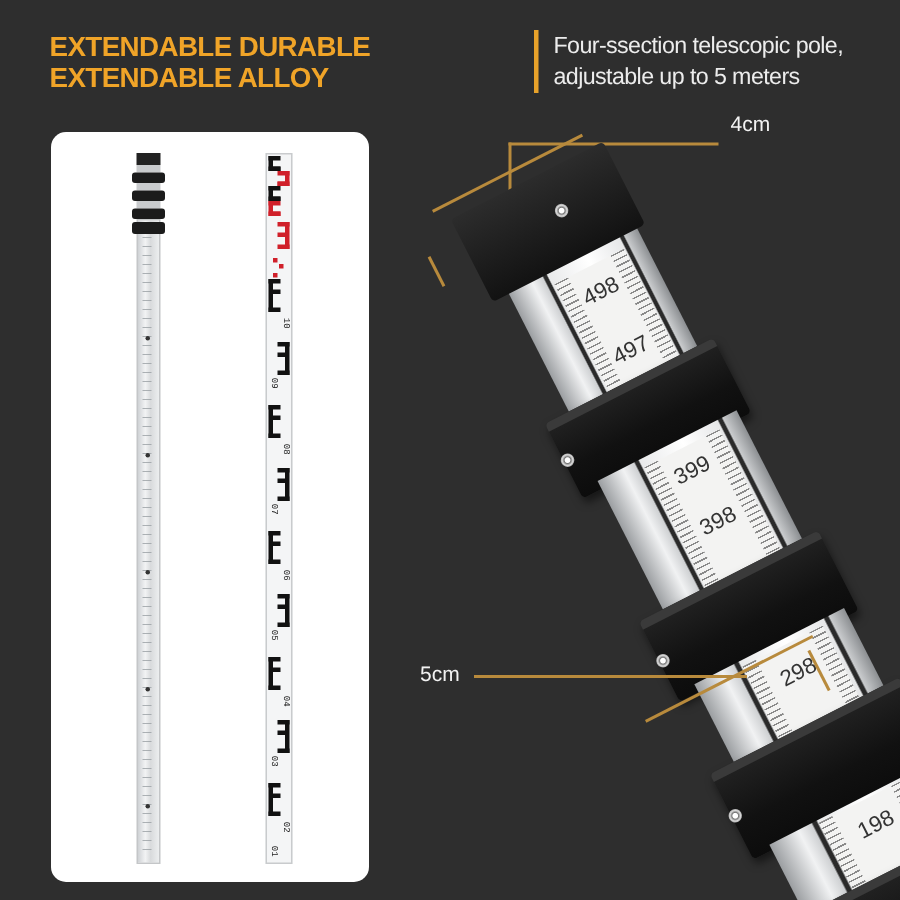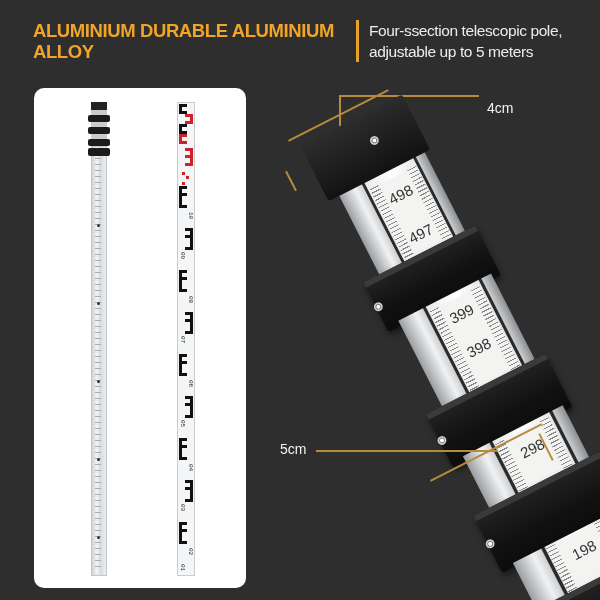--- a/index.html
+++ b/index.html
@@ -93,21 +93,21 @@
   .screw {
     position:absolute; width:9px; height:9px; border-radius:50%;
     background:radial-gradient(circle,#fff 0 25%,#777 35%,#d9d9d9 55%,#555 100%);
   }
   .topcap { position:absolute; background:linear-gradient(180deg,#2c2c2c,#121212); border-radius:3px; }
 </style>
 </head>
 <body>
 
 <div class="header">
-  <div class="title">ALUMINIUM DURABLE ALUMINIUM ALLOY</div>
+  <div class="title">EXTENDABLE DURABLE EXTENDABLE ALLOY</div>
   <div class="divider"></div>
   <div class="subtitle">Four-ssection telescopic pole, adjustable up to 5 meters</div>
 </div>
 
 <div class="card">
 
   <div class="pole-a">
     <div class="body"></div>
     <div class="ticks"></div>
     <div class="cap"></div>
@@ -156,21 +156,21 @@
     <div class="num" style="top:446px">02</div>
     <div class="num" style="left:5px;top:462px">01</div>
   </div>
 </div>
 
 <div>
   <div class="dim-line" style="left:339px;top:95px;width:140px;height:2px"></div>
   <div class="dim-line" style="left:339px;top:95px;width:2px;height:47px"></div>
   <div class="dim-line" style="left:288px;top:140px;width:112px;height:2px;transform-origin:0 0;transform:rotate(-27deg) translate(0,0)"></div>
   <div class="dim-line" style="left:290px;top:170px;width:2px;height:22px;transform:rotate(-27deg)"></div>
-  <div class="dim-label" style="left:487px;top:100px">4cm</div>
+  <div class="dim-label" style="left:487px;top:74px">4cm</div>
 </div>
 
 <div class="tele">
 
   <div class="seg" style="left:40px;top:40px;width:96px;height:130px"></div>
   <div class="scale" style="left:70px;top:70px;width:52px;height:92px"></div>
   <div class="scale-num" style="left:80px;top:80px">498</div>
   <div class="scale-num" style="left:80px;top:124px">497</div>
   <div class="topcap" style="left:28px;top:0;width:114px;height:62px">
     <div class="screw" style="left:64px;top:24px"></div>

